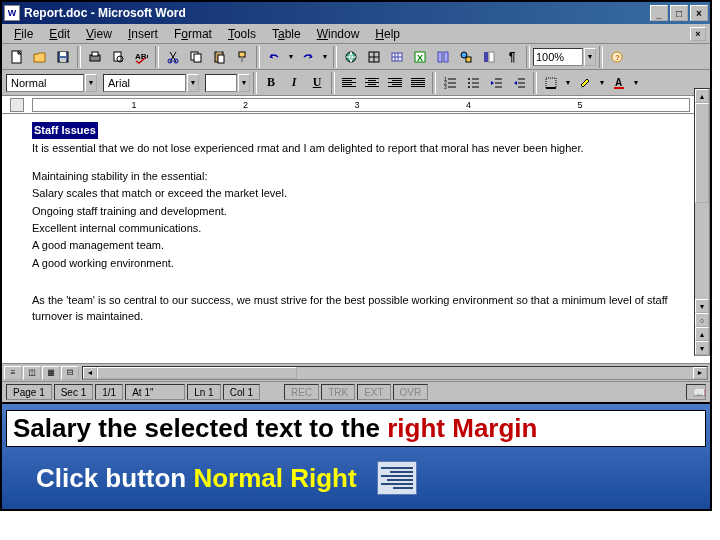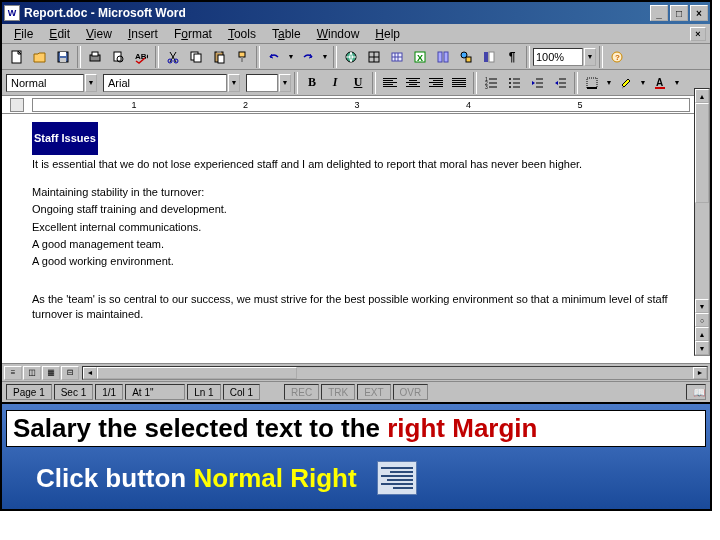--- a/index.html
+++ b/index.html
@@ -14,28 +14,28 @@
   .menubar .menu-item { padding: 18px 8px; cursor: pointer; }
   .menubar .menu-item u { text-decoration: underline; }
   .menubar .close-doc { margin-left: auto; width: 16px; height: 14px; background: #c0c0c0; border: 1px outset #fff; display: flex; align-items: center; justify-content: center; font-size: 9px; cursor: pointer; font-weight: bold; }
   .toolbar { background: #c0c0c0; height: 26px; display: flex; align-items: center; padding: 0 4px; border-bottom: 1px solid #888; gap: 1px; }
   .tb-btn { width: 22px; height: 22px; background: #c0c0c0; border: 1px solid #c0c0c0; display: flex; align-items: center; justify-content: center; font-size: 12px; cursor: pointer; }
   .tb-sep { width: 4px; height: 22px; border-left: 1px solid #888; border-right: 1px solid #fff; margin: 0 2px; }
   .zoom-box { width: 50px; height: 18px; background: #fff; border: 1px inset #888; font-size: 11px; padding: 1px 2px; display: flex; align-items: center; }
   .zoom-dd { width: 12px; height: 18px; background: #c0c0c0; border: 1px outset #fff; display: flex; align-items: center; justify-content: center; font-size: 7px; cursor: pointer; }
   .fmt-toolbar { background: #c0c0c0; height: 26px; display: flex; align-items: center; padding: 0 4px; border-bottom: 1px solid #888; gap: 1px; }
   .style-box { width: 78px; height: 18px; background: #fff; border: 1px inset #888; font-size: 11px; padding: 1px 4px; display: flex; align-items: center; }
-  .font-box { width: 124px; height: 18px; background: #fff; border: 1px inset #888; font-size: 11px; padding: 1px 4px; display: flex; align-items: center; }
+  .font-box { width: 83px; height: 18px; background: #fff; border: 1px inset #888; font-size: 11px; padding: 1px 4px; display: flex; align-items: center; }
   .size-box { width: 32px; height: 18px; background: #fff; border: 1px inset #888; font-size: 11px; padding: 1px 4px; display: flex; align-items: center; }
   .ruler { background: #fff; height: 18px; border-bottom: 1px solid #888; position: relative; font-size: 9px; display: flex; align-items: center; padding-left: 30px; }
   .ruler-tab { position: absolute; left: 8px; top: 2px; width: 14px; height: 14px; border: 1px solid #888; background: #e8e8e8; }
   .ruler-scale { flex: 1; height: 14px; background: #fff; border: 1px solid #888; position: relative; margin-right: 20px; }
   .ruler-num { position: absolute; top: 1px; font-size: 9px; }
   .doc-area { background: #fff; min-height: 250px; padding: 8px 30px; font-size: 11px; line-height: 1.4; position: relative; border-bottom: 1px solid #888; }
-  .selected-text { background: #000080; color: #fff; padding: 9px 2px; font-weight: bold; display: inline-block; }
+  .selected-text { background: #000080; color: #fff; padding: 1px 2px; font-weight: bold; display: inline-block; }
   .doc-para { margin-bottom: 2px; }
   .doc-spacer { height: 10px; }
   .view-btns { background: #c0c0c0; height: 18px; display: flex; align-items: center; padding: 0 2px; border-bottom: 1px solid #888; }
   .view-btn { width: 18px; height: 14px; border: 1px outset #fff; background: #c0c0c0; margin-right: 1px; cursor: pointer; display:flex; align-items:center; justify-content:center; font-size:8px;}
   .hscroll { flex: 1; height: 14px; background: #c0c0c0; border: 1px inset #888; margin-left: 2px; position: relative; }
   .hscroll-thumb { position: absolute; left: 14px; top: 0; width: 200px; height: 100%; background: #c0c0c0; border: 1px outset #fff; }
   .hscroll-arrow { position: absolute; top: 0; width: 14px; height: 100%; background: #c0c0c0; border: 1px outset #fff; display:flex;align-items:center;justify-content:center;font-size:7px;}
   .statusbar { background: #c0c0c0; height: 20px; display: flex; align-items: center; padding: 0 4px; font-size: 10px; gap: 2px; }
   .status-cell { border: 1px inset #888; padding: 1px 6px; height: 16px; display: flex; align-items: center; }
   .status-cell.dim { color: #888; }
@@ -337,23 +337,24 @@
       <span class="ruler-num" style="left:15%">1</span>
       <span class="ruler-num" style="left:32%">2</span>
       <span class="ruler-num" style="left:49%">3</span>
       <span class="ruler-num" style="left:66%">4</span>
       <span class="ruler-num" style="left:83%">5</span>
     </div>
   </div>
 
   <div class="doc-area">
     <div class="doc-para"><span class="selected-text">Staff Issues</span></div>
-    <div class="doc-para">It is essential that we do not lose experienced staff and I am delighted to report that moral has never been higher.</div>
+    <div class="doc-para">It is essential that we do not lose experienced rmat and I am delighted to report that moral has never been higher.</div>
     <div class="doc-spacer"></div>
-    <div class="doc-para">Maintaining stability in the turnover:</div>
+    <div class="doc-para">Maintaining stability in the essential:</div>
+    <div class="doc-para">Salary scales that match or exceed the market level.</div>
     <div class="doc-para">Ongoing staff training and development.</div>
     <div class="doc-para">Excellent internal communications.</div>
     <div class="doc-para">A good management team.</div>
     <div class="doc-para">A good working environment.</div>
     <div class="doc-spacer"></div>
     <div class="doc-spacer"></div>
     <div class="doc-para">As the 'team' is so central to our success, we must strive for the best possible working environment so that a minimum level of staff turnover is maintained.</div>
   </div>
 
   <div class="view-btns">

